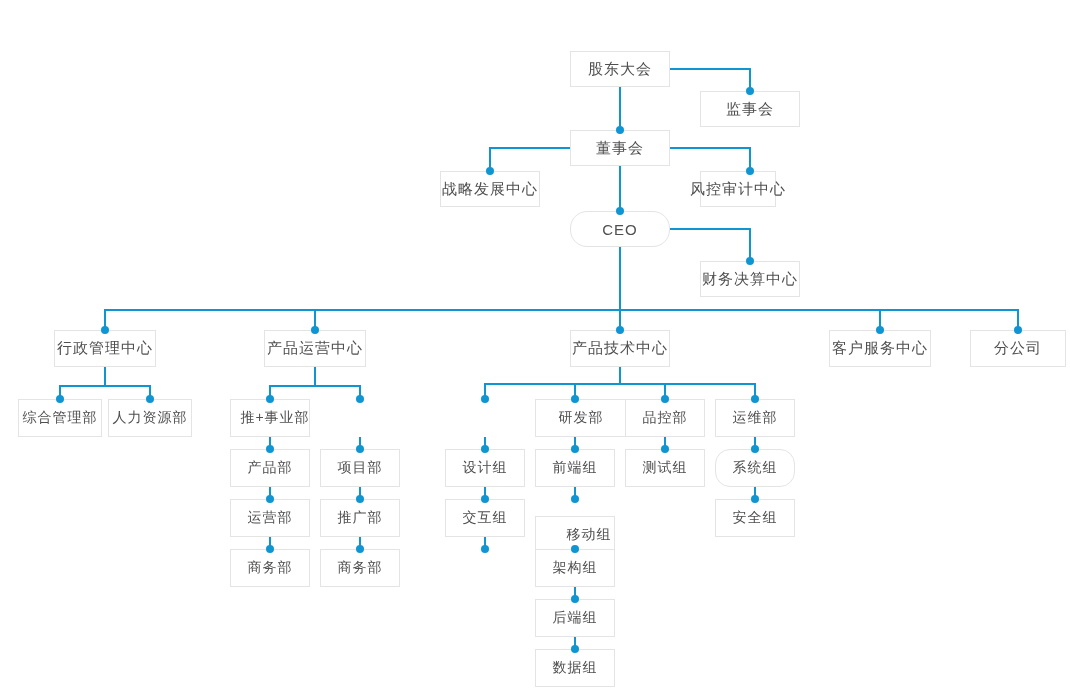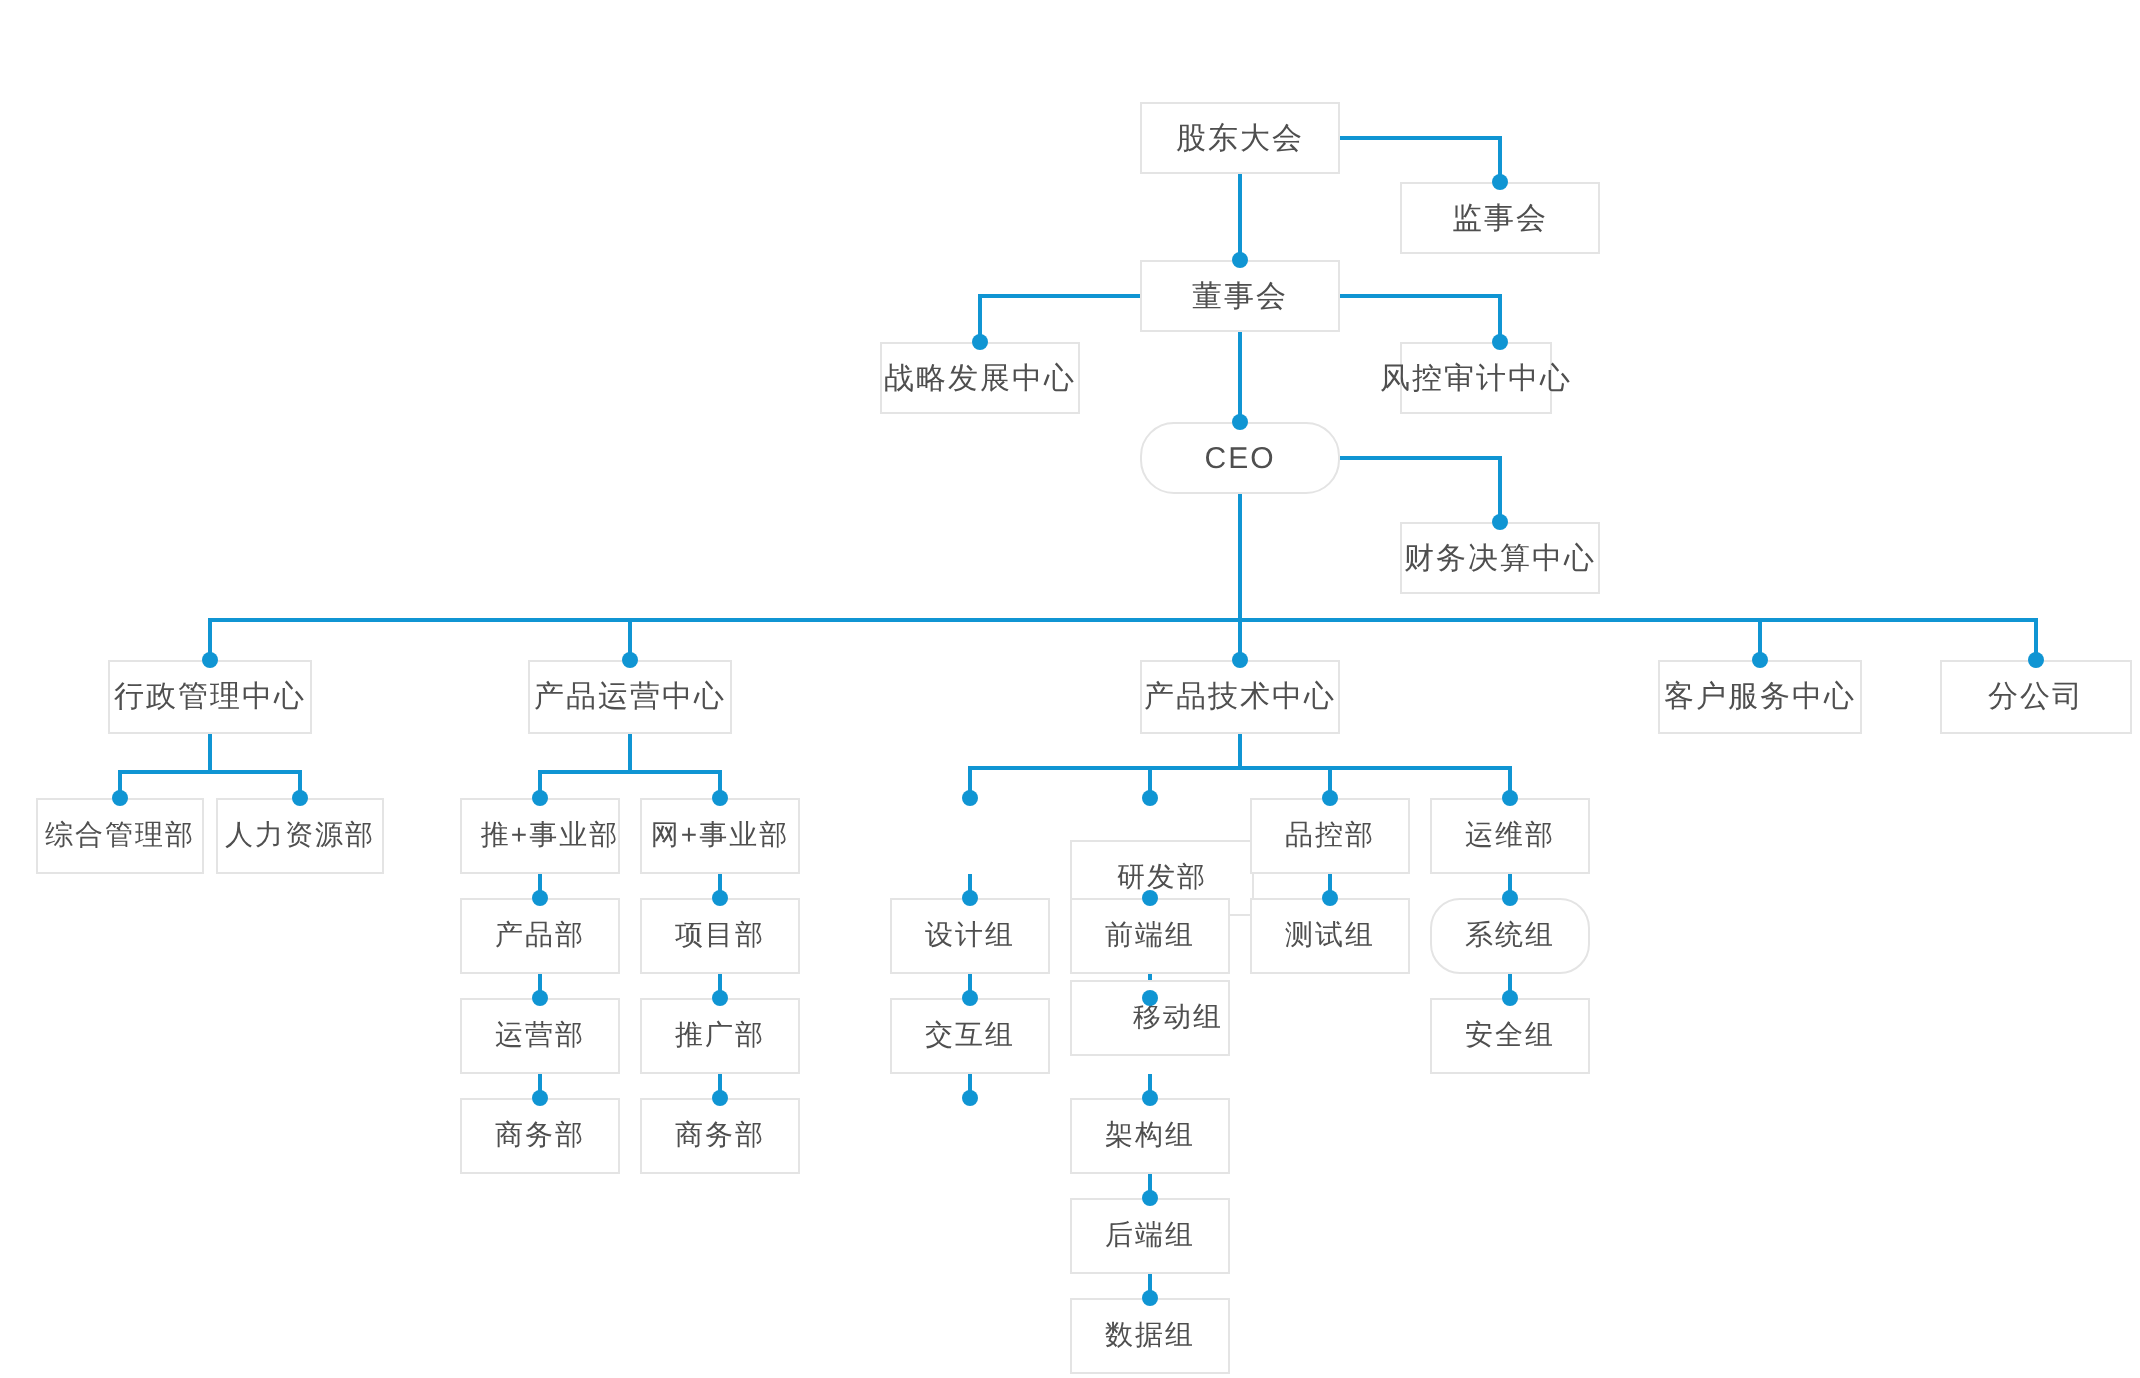--- a/index.html
+++ b/index.html
@@ -95,34 +95,33 @@
     <div class="node" style="left: 570px; top: 211px; width: 100px; height: 36px; border-radius: 17px;">CEO</div>
     <div class="node" style="left: 700px; top: 261px; width: 100px; height: 36px;">财务决算中心</div>
     <div class="node" style="left: 54px; top: 330px; width: 102px; height: 37px;">行政管理中心</div>
     <div class="node" style="left: 264px; top: 330px; width: 102px; height: 37px;">产品运营中心</div>
     <div class="node" style="left: 570px; top: 330px; width: 100px; height: 37px;">产品技术中心</div>
     <div class="node" style="left: 829px; top: 330px; width: 102px; height: 37px;">客户服务中心</div>
     <div class="node" style="left: 970px; top: 330px; width: 96px; height: 37px;">分公司</div>
     <div class="node small" style="left: 18px; top: 399px; width: 84px; height: 38px;">综合管理部</div>
     <div class="node small" style="left: 108px; top: 399px; width: 84px; height: 38px;">人力资源部</div>
     <div class="node small" style="left: 230px; top: 399px; width: 80px; height: 38px; padding-left: 10px;">推+事业部</div>
-    <div class="node small" style="left: 320px; top: 399px; width: 80px; height: 38px;">网+事业部</div>
-    <div class="node small" style="left: 535px; top: 420px; width: 92px; height: 38px;">研发部</div>
+    <div class="node small" style="left: 535px; top: 399px; width: 92px; height: 38px;">研发部</div>
     <div class="node small" style="left: 625px; top: 399px; width: 80px; height: 38px;">品控部</div>
     <div class="node small" style="left: 715px; top: 399px; width: 80px; height: 38px;">运维部</div>
     <div class="node small" style="left: 230px; top: 449px; width: 80px; height: 38px;">产品部</div>
     <div class="node small" style="left: 320px; top: 449px; width: 80px; height: 38px;">项目部</div>
     <div class="node small" style="left: 445px; top: 449px; width: 80px; height: 38px;">设计组</div>
     <div class="node small" style="left: 535px; top: 449px; width: 80px; height: 38px;">前端组</div>
     <div class="node small" style="left: 625px; top: 449px; width: 80px; height: 38px;">测试组</div>
     <div class="node small" style="left: 715px; top: 449px; width: 80px; height: 38px; border-radius: 15px;">系统组</div>
     <div class="node small" style="left: 230px; top: 499px; width: 80px; height: 38px;">运营部</div>
     <div class="node small" style="left: 320px; top: 499px; width: 80px; height: 38px;">推广部</div>
     <div class="node small" style="left: 445px; top: 499px; width: 80px; height: 38px;">交互组</div>
-    <div class="node small" style="left: 535px; top: 490px; width: 80px; height: 38px; padding-left: 28px;">移动组</div>
+    <div class="node small" style="left: 535px; top: 516px; width: 80px; height: 38px; padding-left: 28px;">移动组</div>
     <div class="node small" style="left: 715px; top: 499px; width: 80px; height: 38px;">安全组</div>
     <div class="node small" style="left: 230px; top: 549px; width: 80px; height: 38px;">商务部</div>
     <div class="node small" style="left: 320px; top: 549px; width: 80px; height: 38px;">商务部</div>
     <div class="node small" style="left: 535px; top: 549px; width: 80px; height: 38px;">架构组</div>
     <div class="node small" style="left: 535px; top: 599px; width: 80px; height: 38px;">后端组</div>
     <div class="node small" style="left: 535px; top: 649px; width: 80px; height: 38px;">数据组</div>
     <div class="dot" style="left: 746px; top: 87px; width: 8px; height: 8px;"></div>
     <div class="dot" style="left: 616px; top: 126px; width: 8px; height: 8px;"></div>
     <div class="dot" style="left: 486px; top: 167px; width: 8px; height: 8px;"></div>
     <div class="dot" style="left: 746px; top: 167px; width: 8px; height: 8px;"></div>

